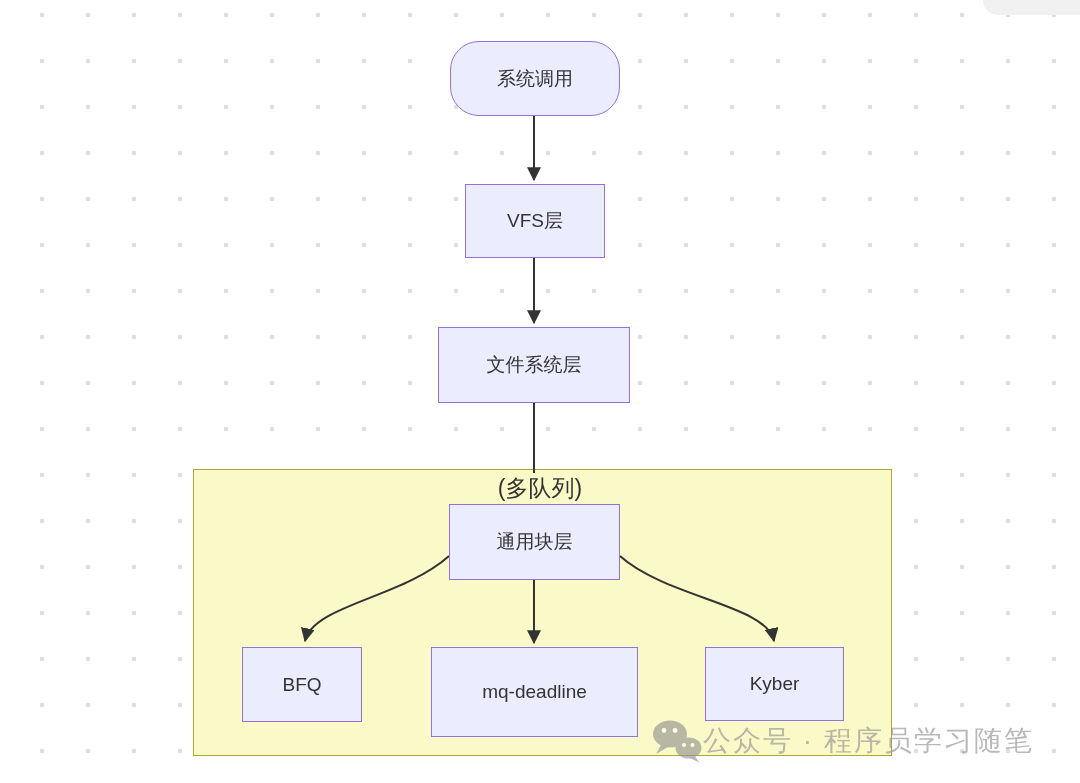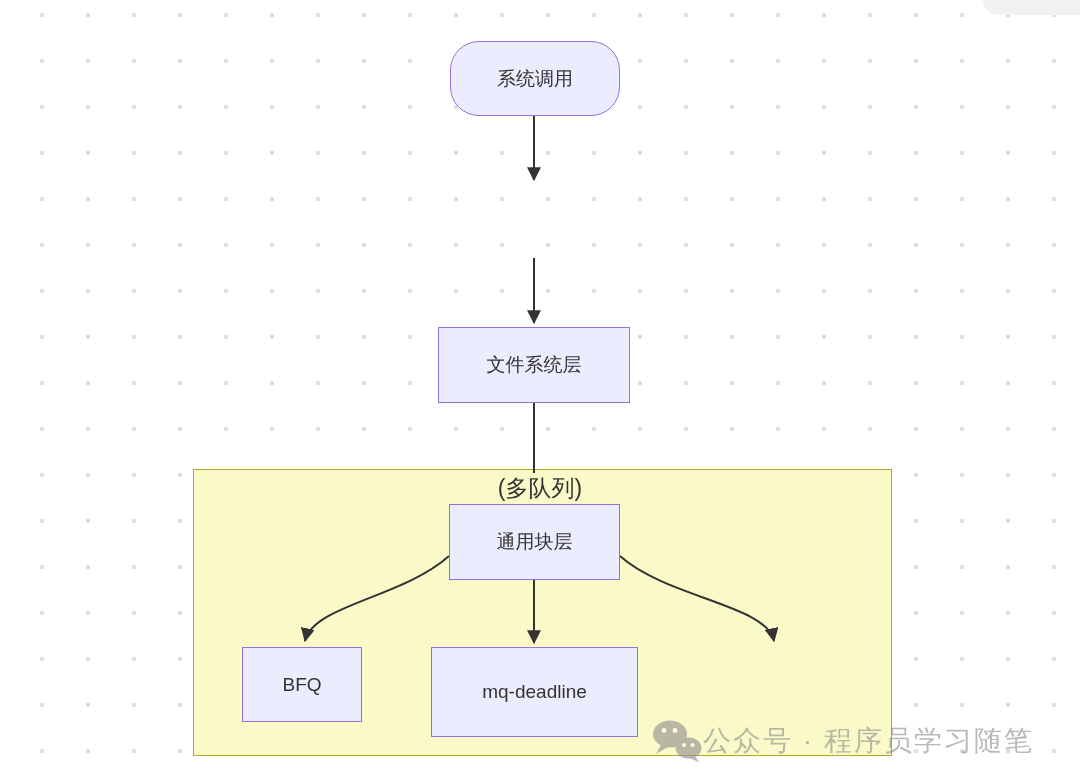--- a/index.html
+++ b/index.html
@@ -110,24 +110,26 @@
     </defs>
     <path class="edge" d="M534 116 L534 180" marker-end="url(#arrowhead)"></path>
     <path class="edge" d="M534 258 L534 323" marker-end="url(#arrowhead)"></path>
     <path class="edge" d="M534 403 L534 500" marker-end="url(#arrowhead)"></path>
     <path class="edge" d="M534 580 L534 643" marker-end="url(#arrowhead)"></path>
     <path class="edge" d="M449 556 C402 598 313 605 305 641" marker-end="url(#arrowhead)"></path>
     <path class="edge" d="M620 556 C667 598 767 605 774 641" marker-end="url(#arrowhead)"></path>
   </svg>
 
   <div class="node n-syscall">系统调用</div>
+  <div class="node n-vfs">VFS层</div>
   <div class="node n-fs">文件系统层</div>
   <div class="node n-block">通用块层</div>
   <div class="node n-bfq">BFQ</div>
   <div class="node n-mq">mq-deadline</div>
+  <div class="node n-kyber">Kyber</div>
 
   <div class="edge-label">(多队列)</div>
 
   <div class="watermark">
     <svg width="52" height="44" viewBox="0 0 52 44">
       <g>
         <ellipse class="bubble" cx="19" cy="15" rx="17" ry="13.5"></ellipse>
         <path class="bubble" d="M10 26 L5 35 L17 28 Z"></path>
         <circle class="eye" cx="13" cy="11.5" r="2.4"></circle>
         <circle class="eye" cx="24" cy="11.5" r="2.4"></circle>

